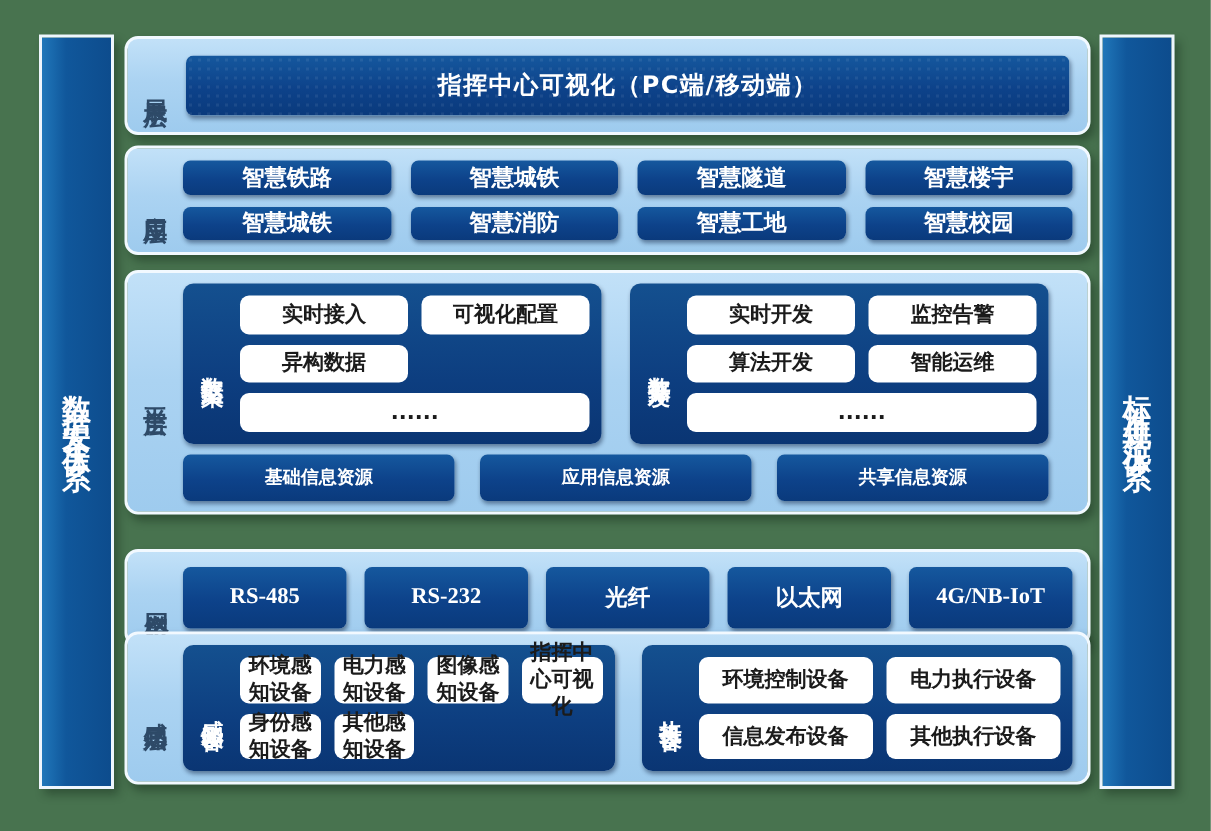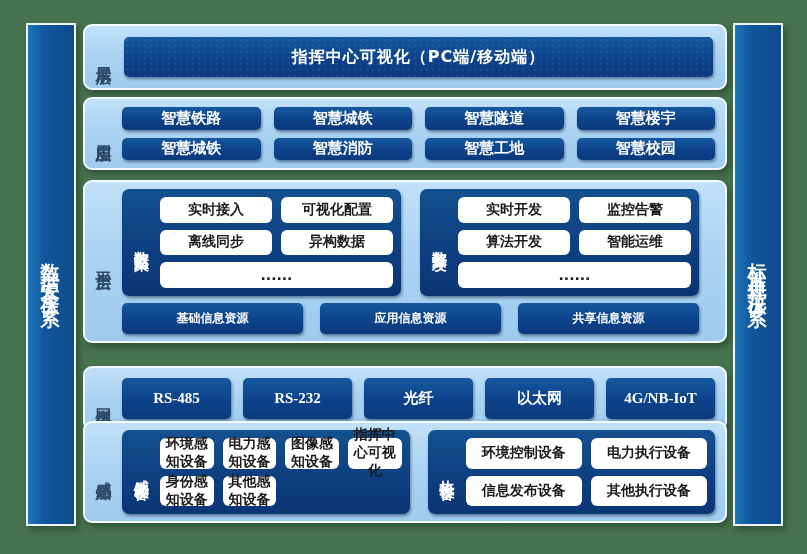--- a/index.html
+++ b/index.html
@@ -137,21 +137,20 @@
       </div>
       <div class="content plat-content" style="flex-direction:column;">
         <div class="group-row">
           <div class="pgroup">
             <div class="gv-label">
               <span class="vtext">数据汇聚</span>
             </div>
             <div class="pgrid">
               <div class="wbox">实时接入</div>
               <div class="wbox">可视化配置</div>
-              <div class="wbox">离线同步</div>
               <div class="wbox">异构数据</div>
               <div class="wbox span2">......</div>
             </div>
           </div>
           <div class="pgroup">
             <div class="gv-label">
               <span class="vtext">数据开发</span>
             </div>
             <div class="pgrid">
               <div class="wbox">实时开发</div>

